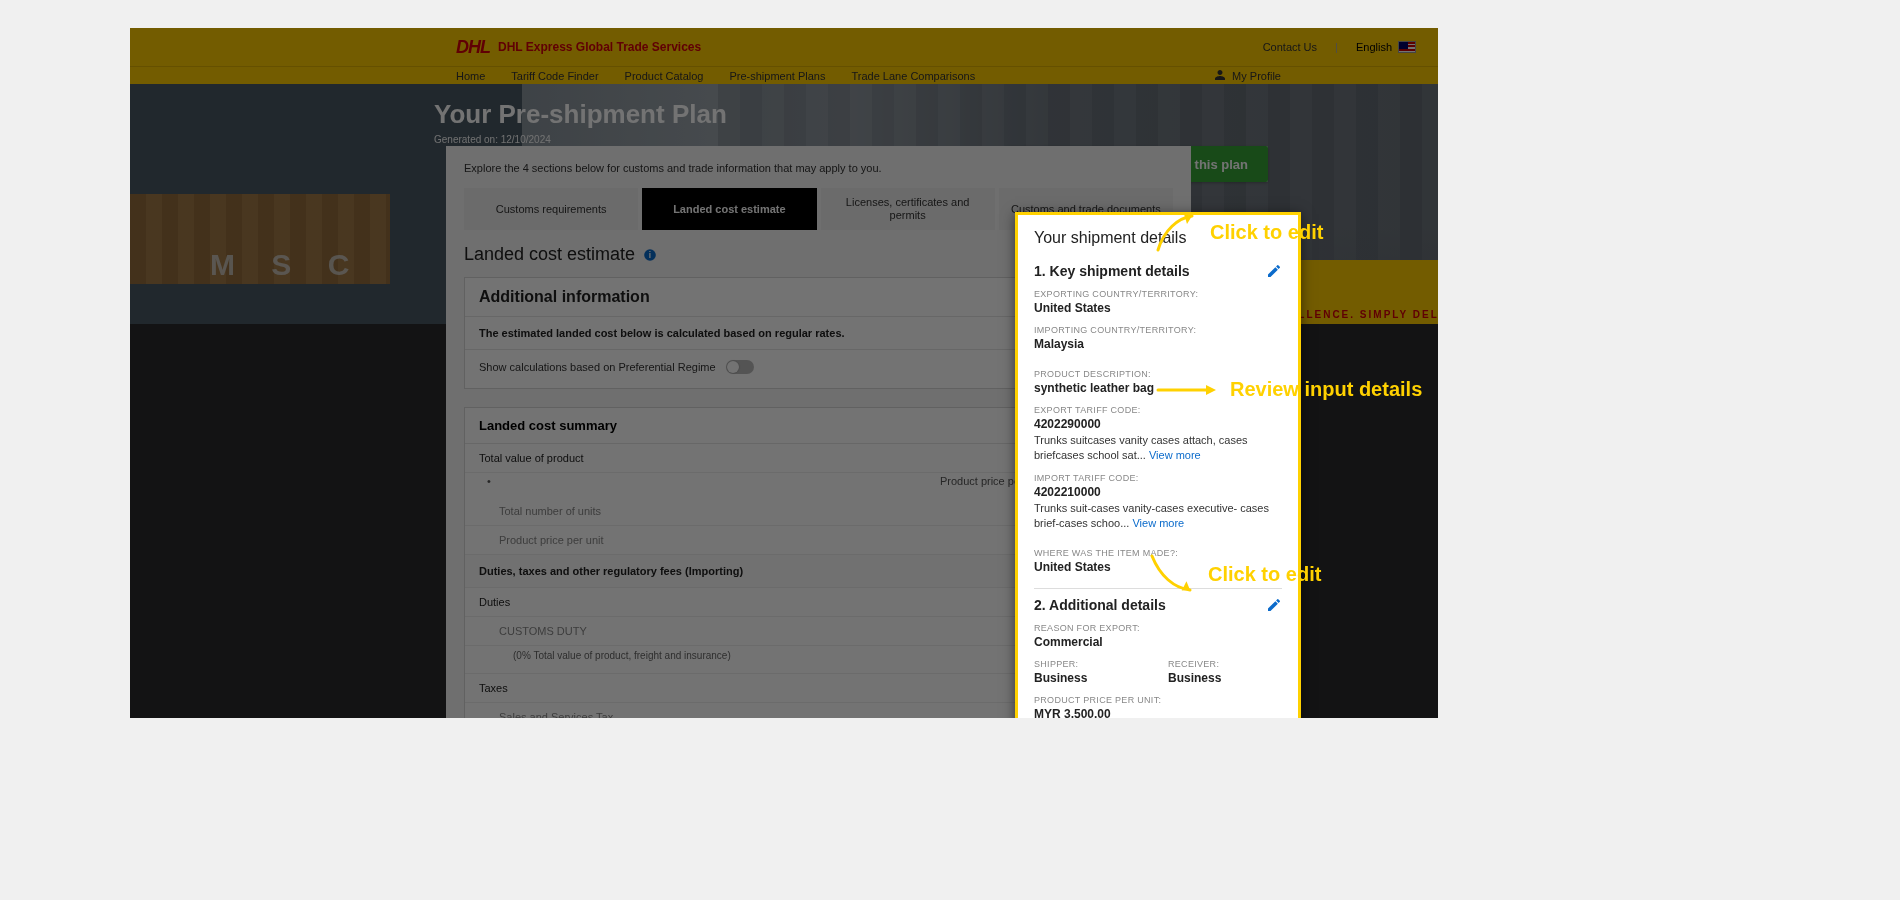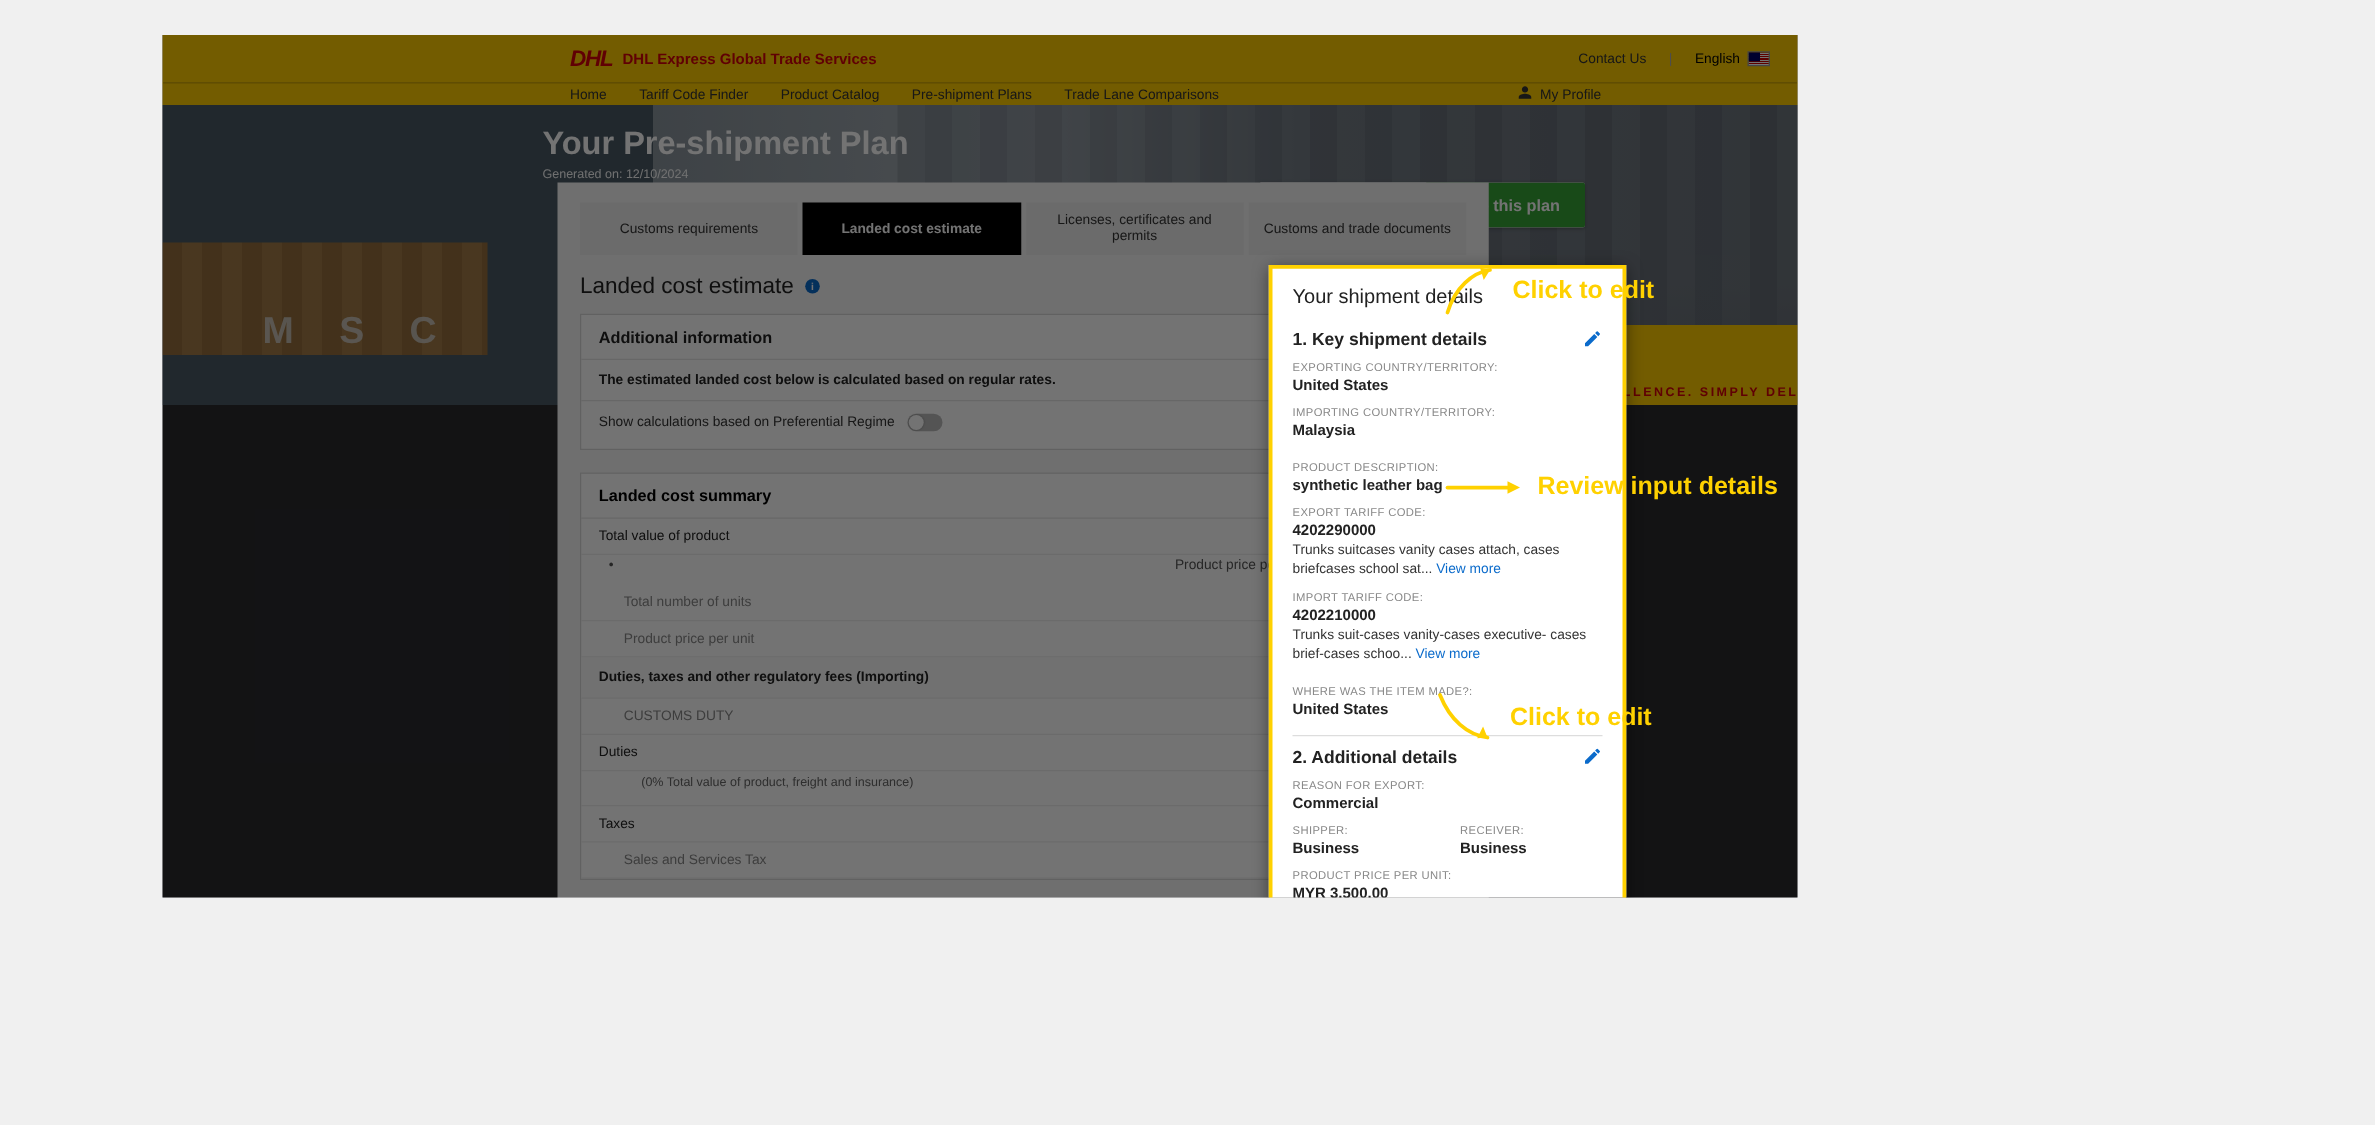--- a/index.html
+++ b/index.html
@@ -167,21 +167,21 @@
     h2.section{
       font-size:18px; font-weight:400; color:#222; margin:6px 0 12px;
       display:flex; align-items:center; gap:8px;
     }
     .info-icon{ width:14px; height:14px; }
 
     .card{
       border:1px solid #d8d8d8; background:#fff; margin-bottom:18px;
     }
     .card-head{
-      padding:10px 14px; font-size:13px; font-weight:700; color:#222;
+      padding:10px 14px; font-size:16px; font-weight:700; color:#222;
       border-bottom:1px solid #e5e5e5;
     }
     .card-sub{
       padding:10px 14px; font-size:11px; font-weight:700; color:#222;
       border-bottom:1px solid #e5e5e5;
     }
     .toggle-row{
       padding:10px 14px 14px; font-size:11px; color:#333; display:flex; align-items:center; gap:10px;
     }
     .toggle{
@@ -317,20 +317,21 @@
           <path d="M14 2H6a2 2 0 0 0-2 2v16a2 2 0 0 0 2 2h12a2 2 0 0 0 2-2V8z"></path>
           <polyline points="14 2 14 8 20 8"></polyline>
         </svg>
         <span>Export to PDF</span>
       </button>
       <button class="btn-save">Save this plan</button>
     </div>
   </div>
 
   <div class="main">
+    <div class="explore">Explore the 4 sections below for customs and trade information that may apply to you.</div>
     <div class="tabs">
       <div class="tab">Customs requirements</div>
       <div class="tab active">Landed cost estimate</div>
       <div class="tab">Licenses, certificates and permits</div>
       <div class="tab">Customs and trade documents</div>
     </div>
 
     <h2 class="section">
       <span>Landed cost estimate</span>
       <svg class="info-icon" viewBox="0 0 24 24">
@@ -365,26 +366,26 @@
         <span class="lbl" style="padding-left:20px;">Total number of units</span>
         <span class="val">1</span>
       </div>
       <div class="row" style="color:#888;">
         <span class="lbl" style="padding-left:20px;">Product price per unit</span>
         <span class="val">3,500.00</span>
       </div>
 
       <div class="group-head">Duties, taxes and other regulatory fees (Importing)</div>
 
+      <div class="row strong">
+        <span class="lbl">Duties</span>
+        <span class="val">0.00</span>
+      </div>
       <div class="row" style="color:#888;">
         <span class="lbl" style="padding-left:20px;">CUSTOMS DUTY</span>
-        <span class="val">0.00</span>
-      </div>
-      <div class="row strong">
-        <span class="lbl">Duties</span>
         <span class="val">0.00</span>
       </div>
       <div class="subline">(0% Total value of product, freight and insurance)</div>
 
       <div class="row strong">
         <span class="lbl">Taxes</span>
         <span class="val">520.00</span>
       </div>
       <div class="row" style="color:#888;">
         <span class="lbl" style="padding-left:20px;">Sales and Services Tax</span>

